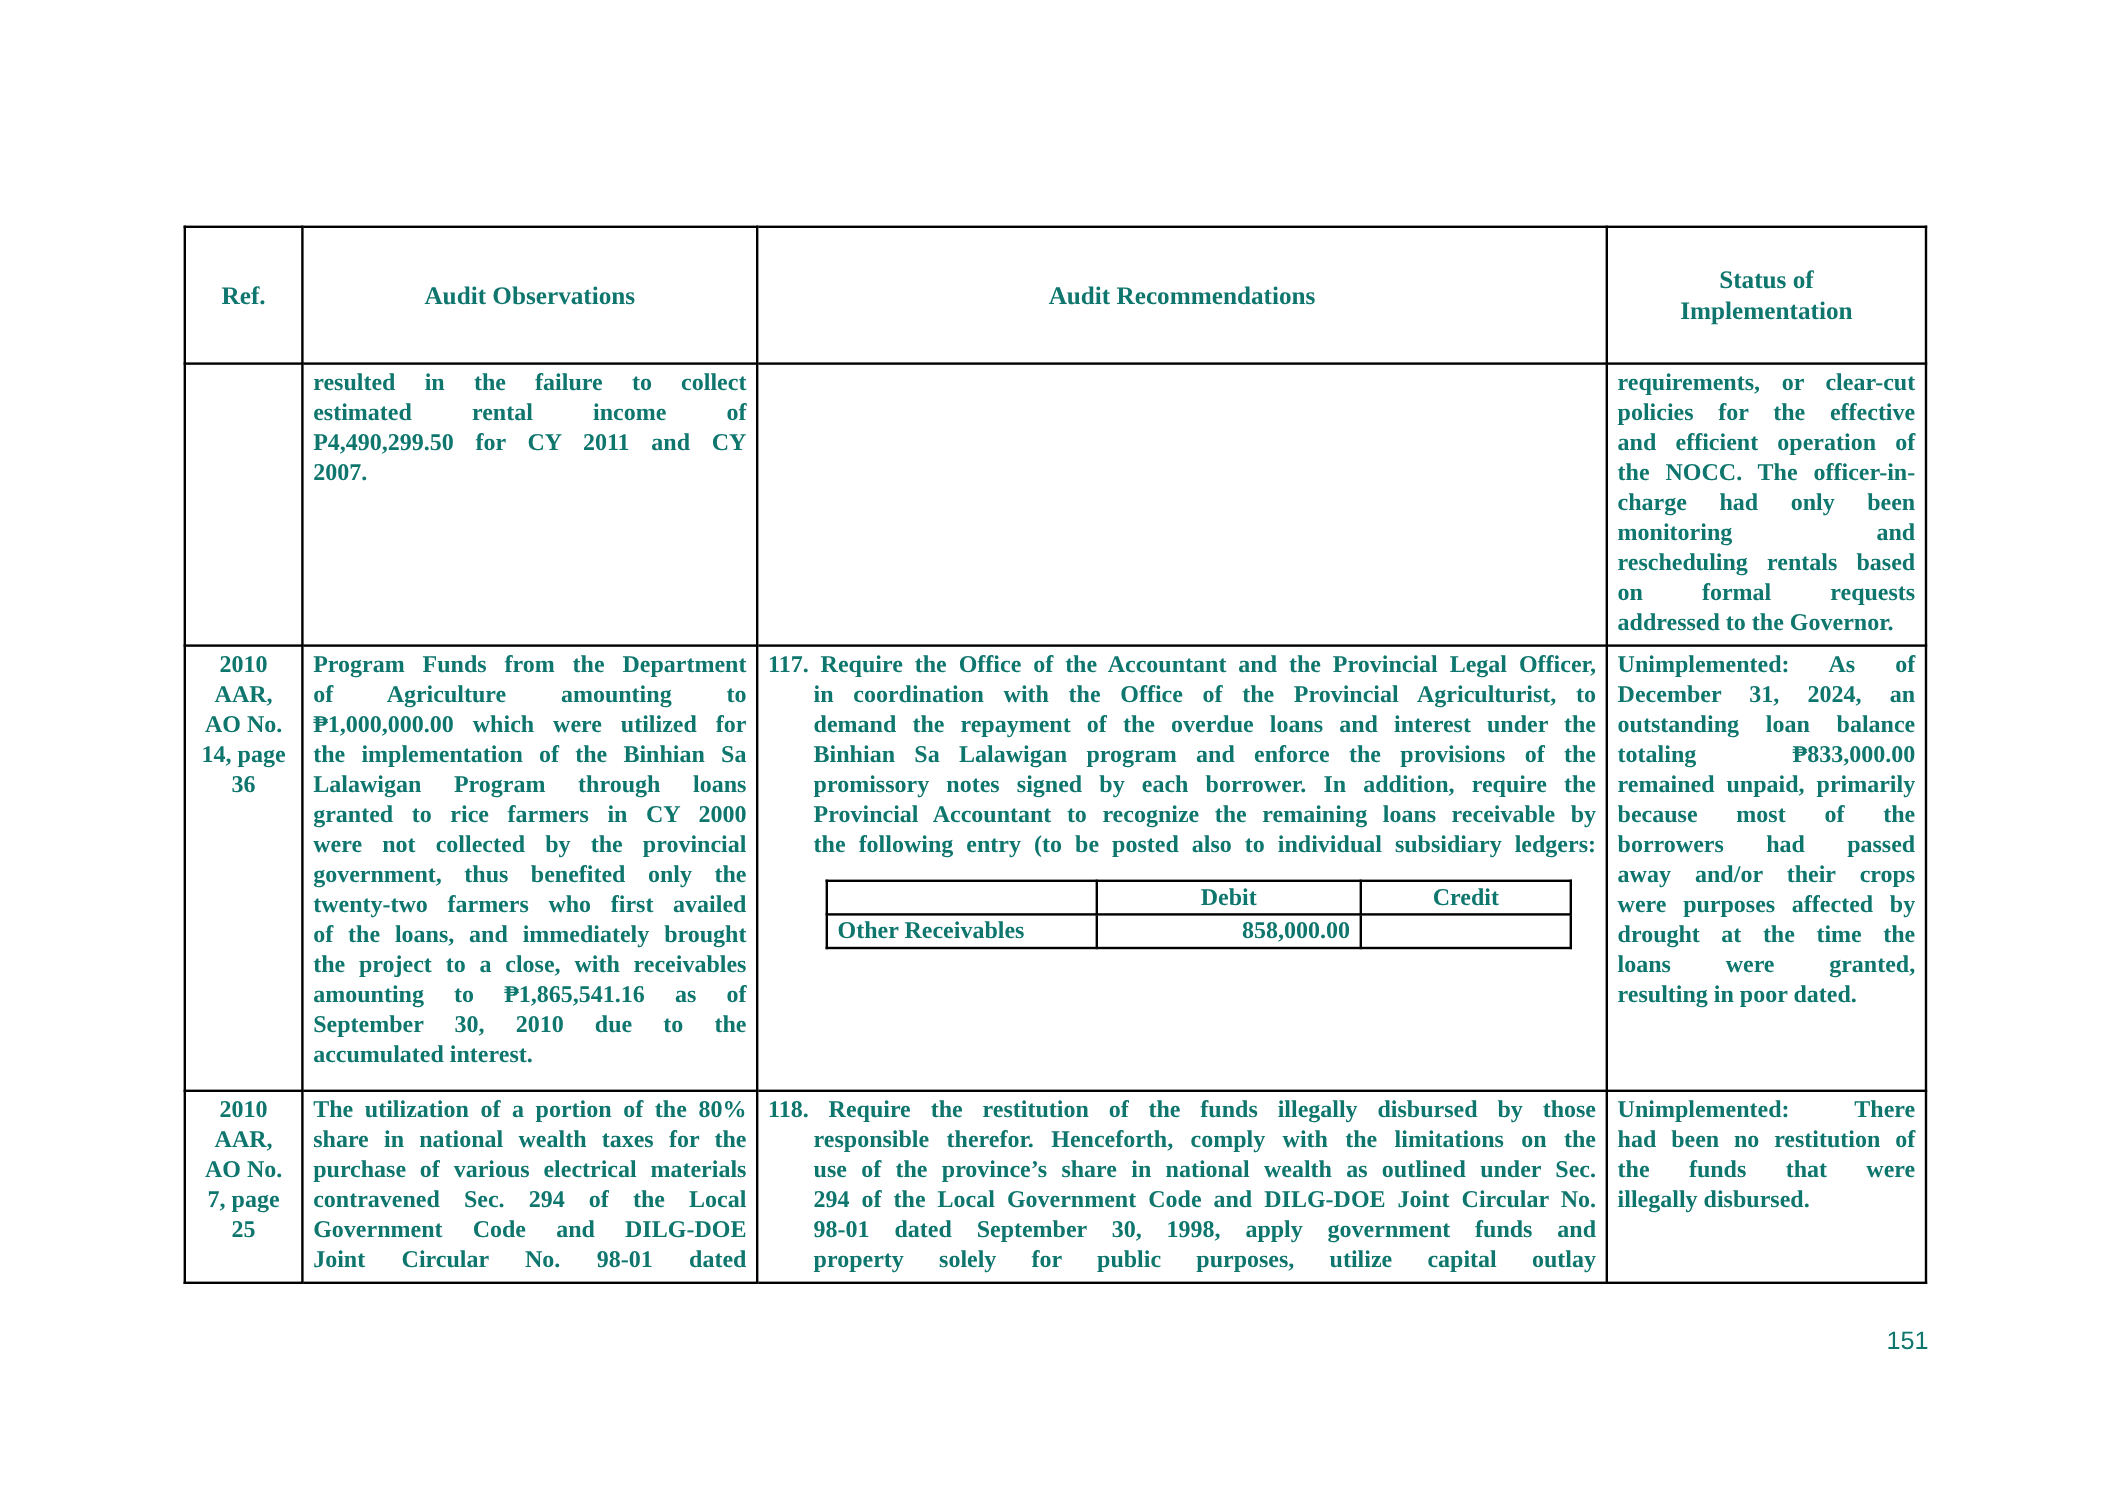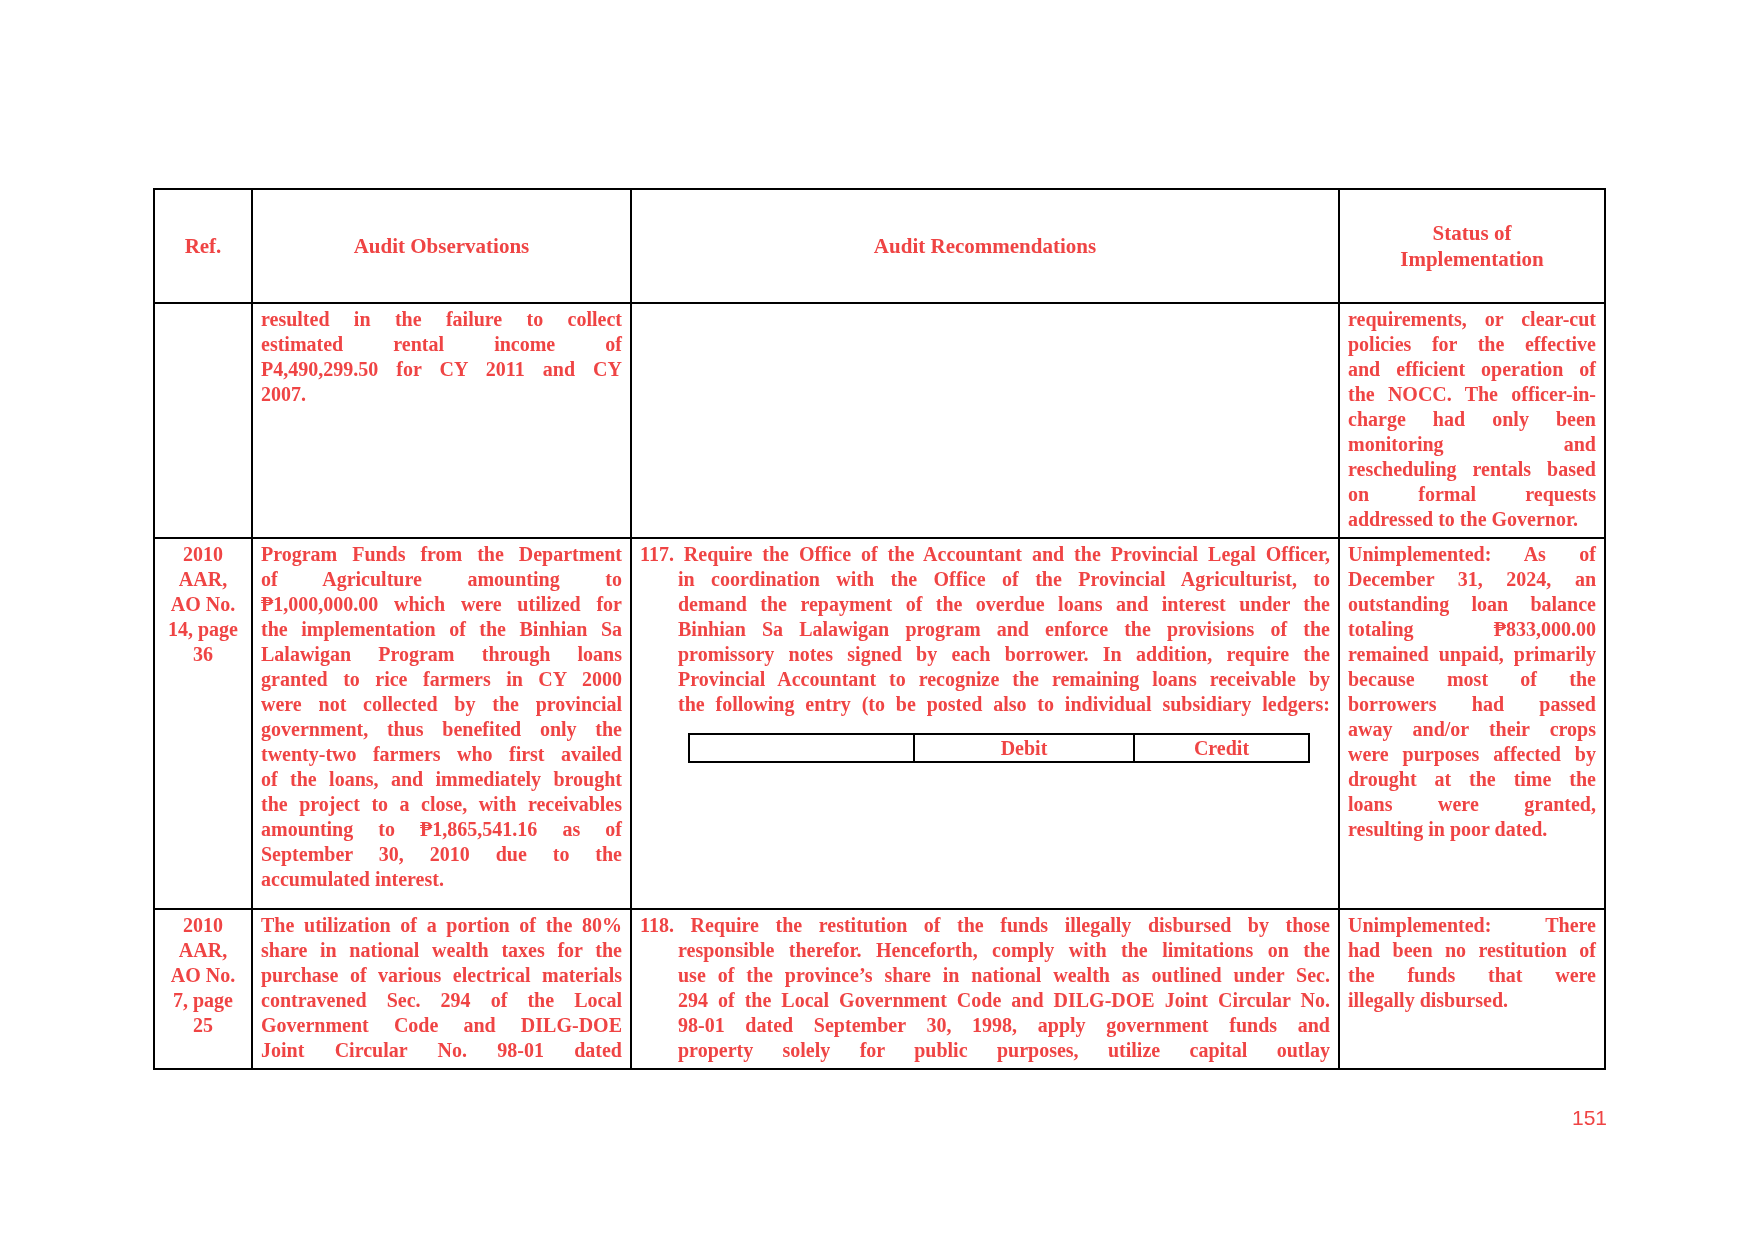--- a/index.html
+++ b/index.html
@@ -1,20 +1,20 @@
 <!DOCTYPE html>
 <html><head>
 <meta charset="utf-8">
 <style>
   html,body{margin:0;padding:0;background:#e8e8e8;}
   .page{
     position:relative;
     width:1754px;height:1240px;
     background:#ffffff;
-    color:#ef4444;
+    color:#0f766e;
     font-family:"Liberation Serif","DejaVu Serif",serif;
     overflow:hidden;
   }
   table.audit-table{
     position:absolute;left:153px;top:188px;
     width:1451px;
     border-collapse:collapse;
     table-layout:fixed;
   }
   .audit-table th,.audit-table td{
@@ -165,20 +165,25 @@
             <col style="width:225px">
                 <col style="width:220px">
                 <col style="width:175px">
           </colgroup>
           <tbody>
                 <tr>
             <td class="et-head"></td>
             <td class="et-head">Debit</td>
             <td class="et-head">Credit</td>
           </tr>
+          <tr>
+            <td class="et-name">Other Receivables</td>
+            <td class="et-num">858,000.00</td>
+            <td class="et-num"></td>
+          </tr>
         </tbody>
             </table>
       </td>
       <td class="lines">
             <div class="line">Unimplemented: As of</div>
             <div class="line">December 31, 2024, an</div>
             <div class="line">outstanding loan balance</div>
             <div class="line">totaling ₱833,000.00</div>
             <div class="line">remained unpaid, primarily</div>
             <div class="line">because most of the</div>

